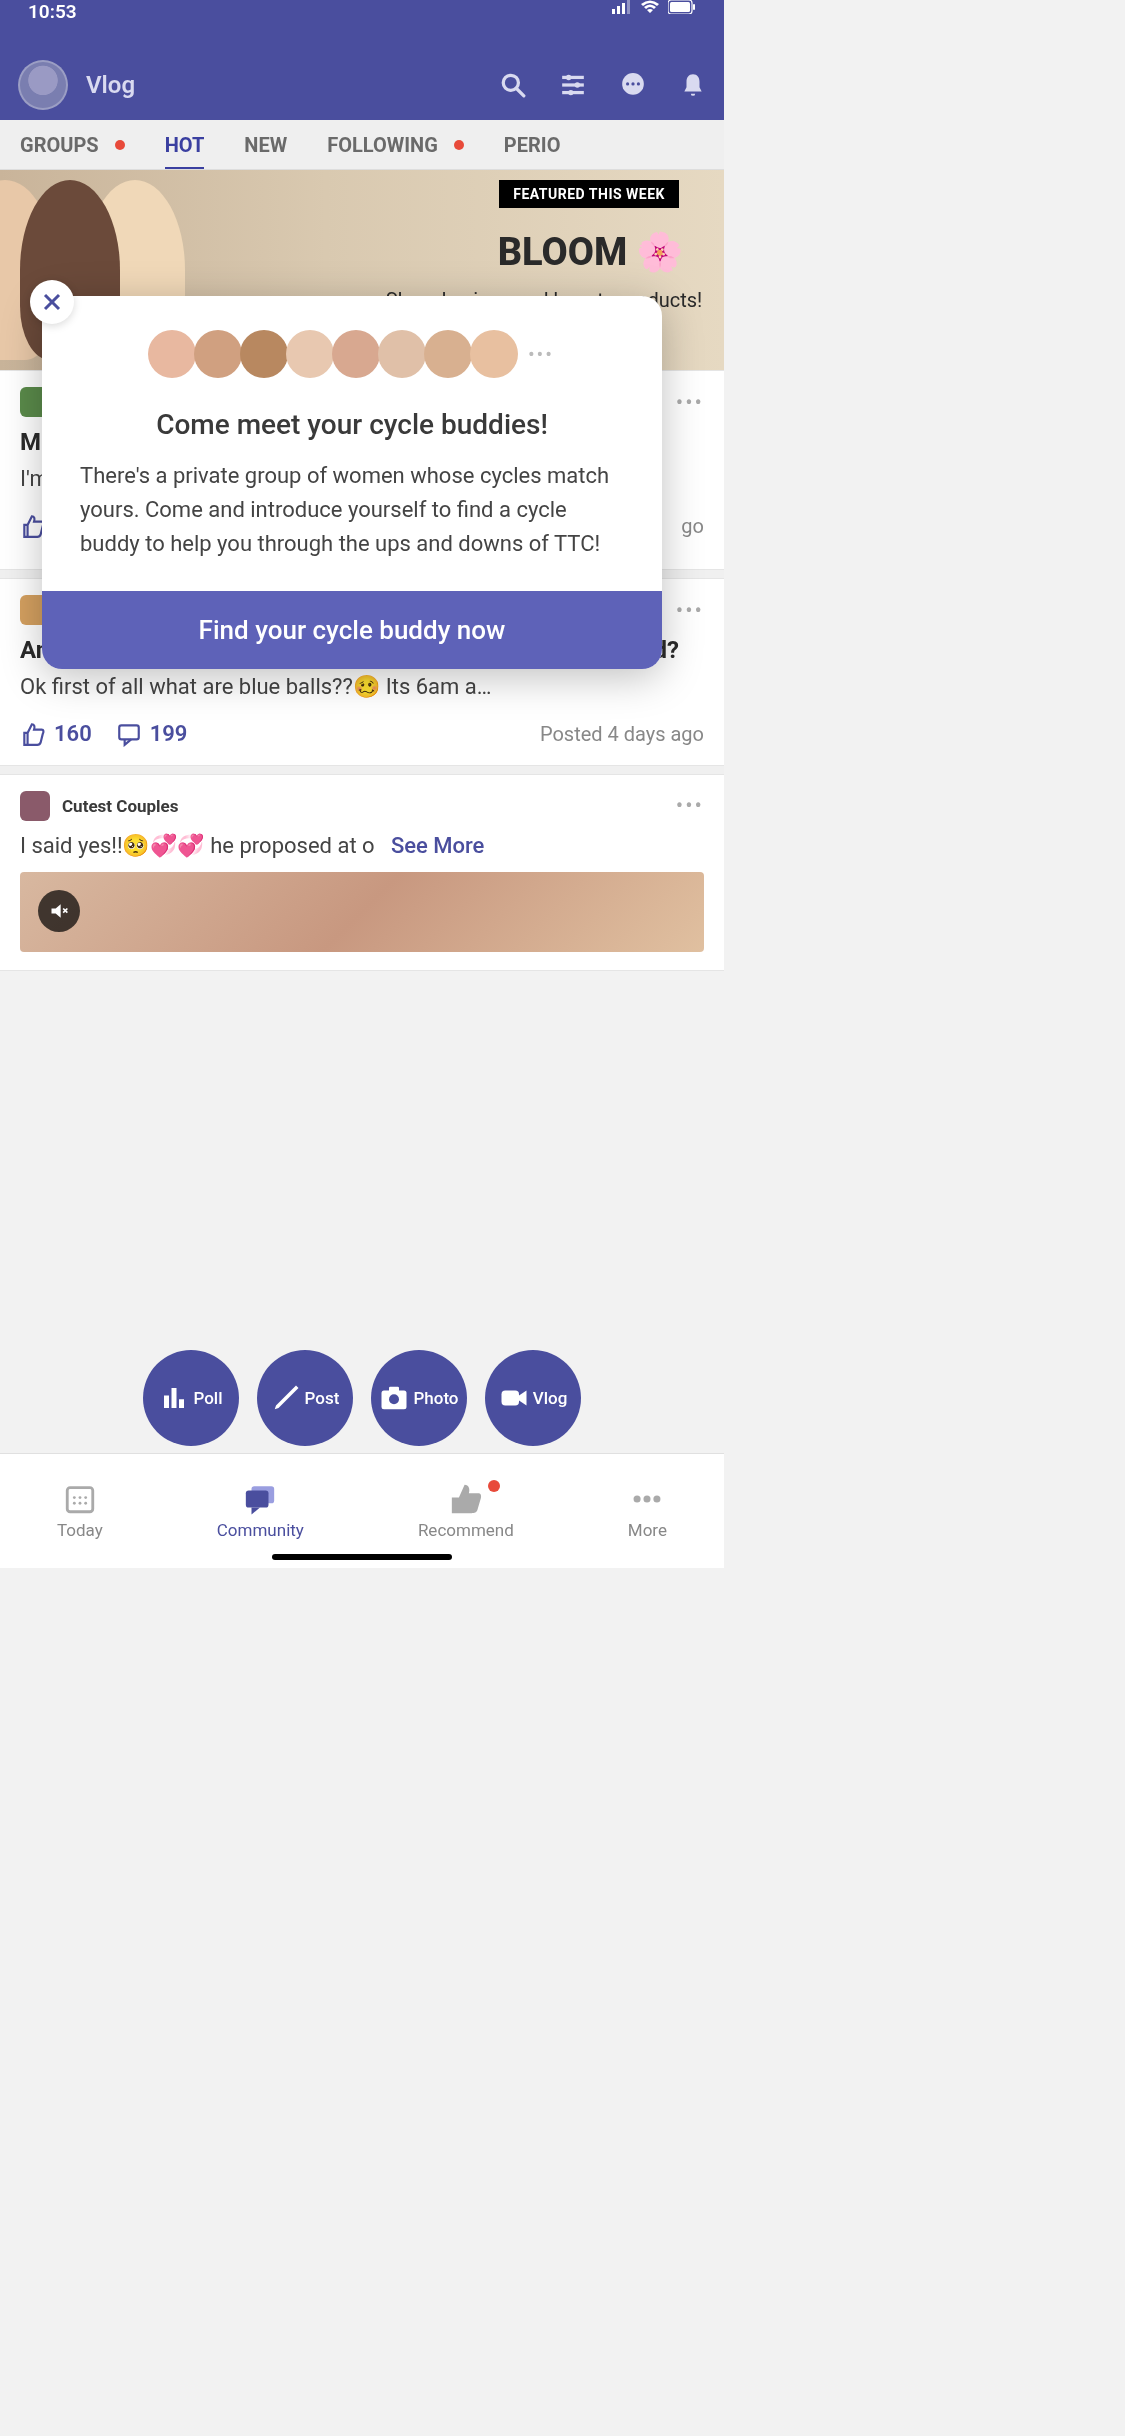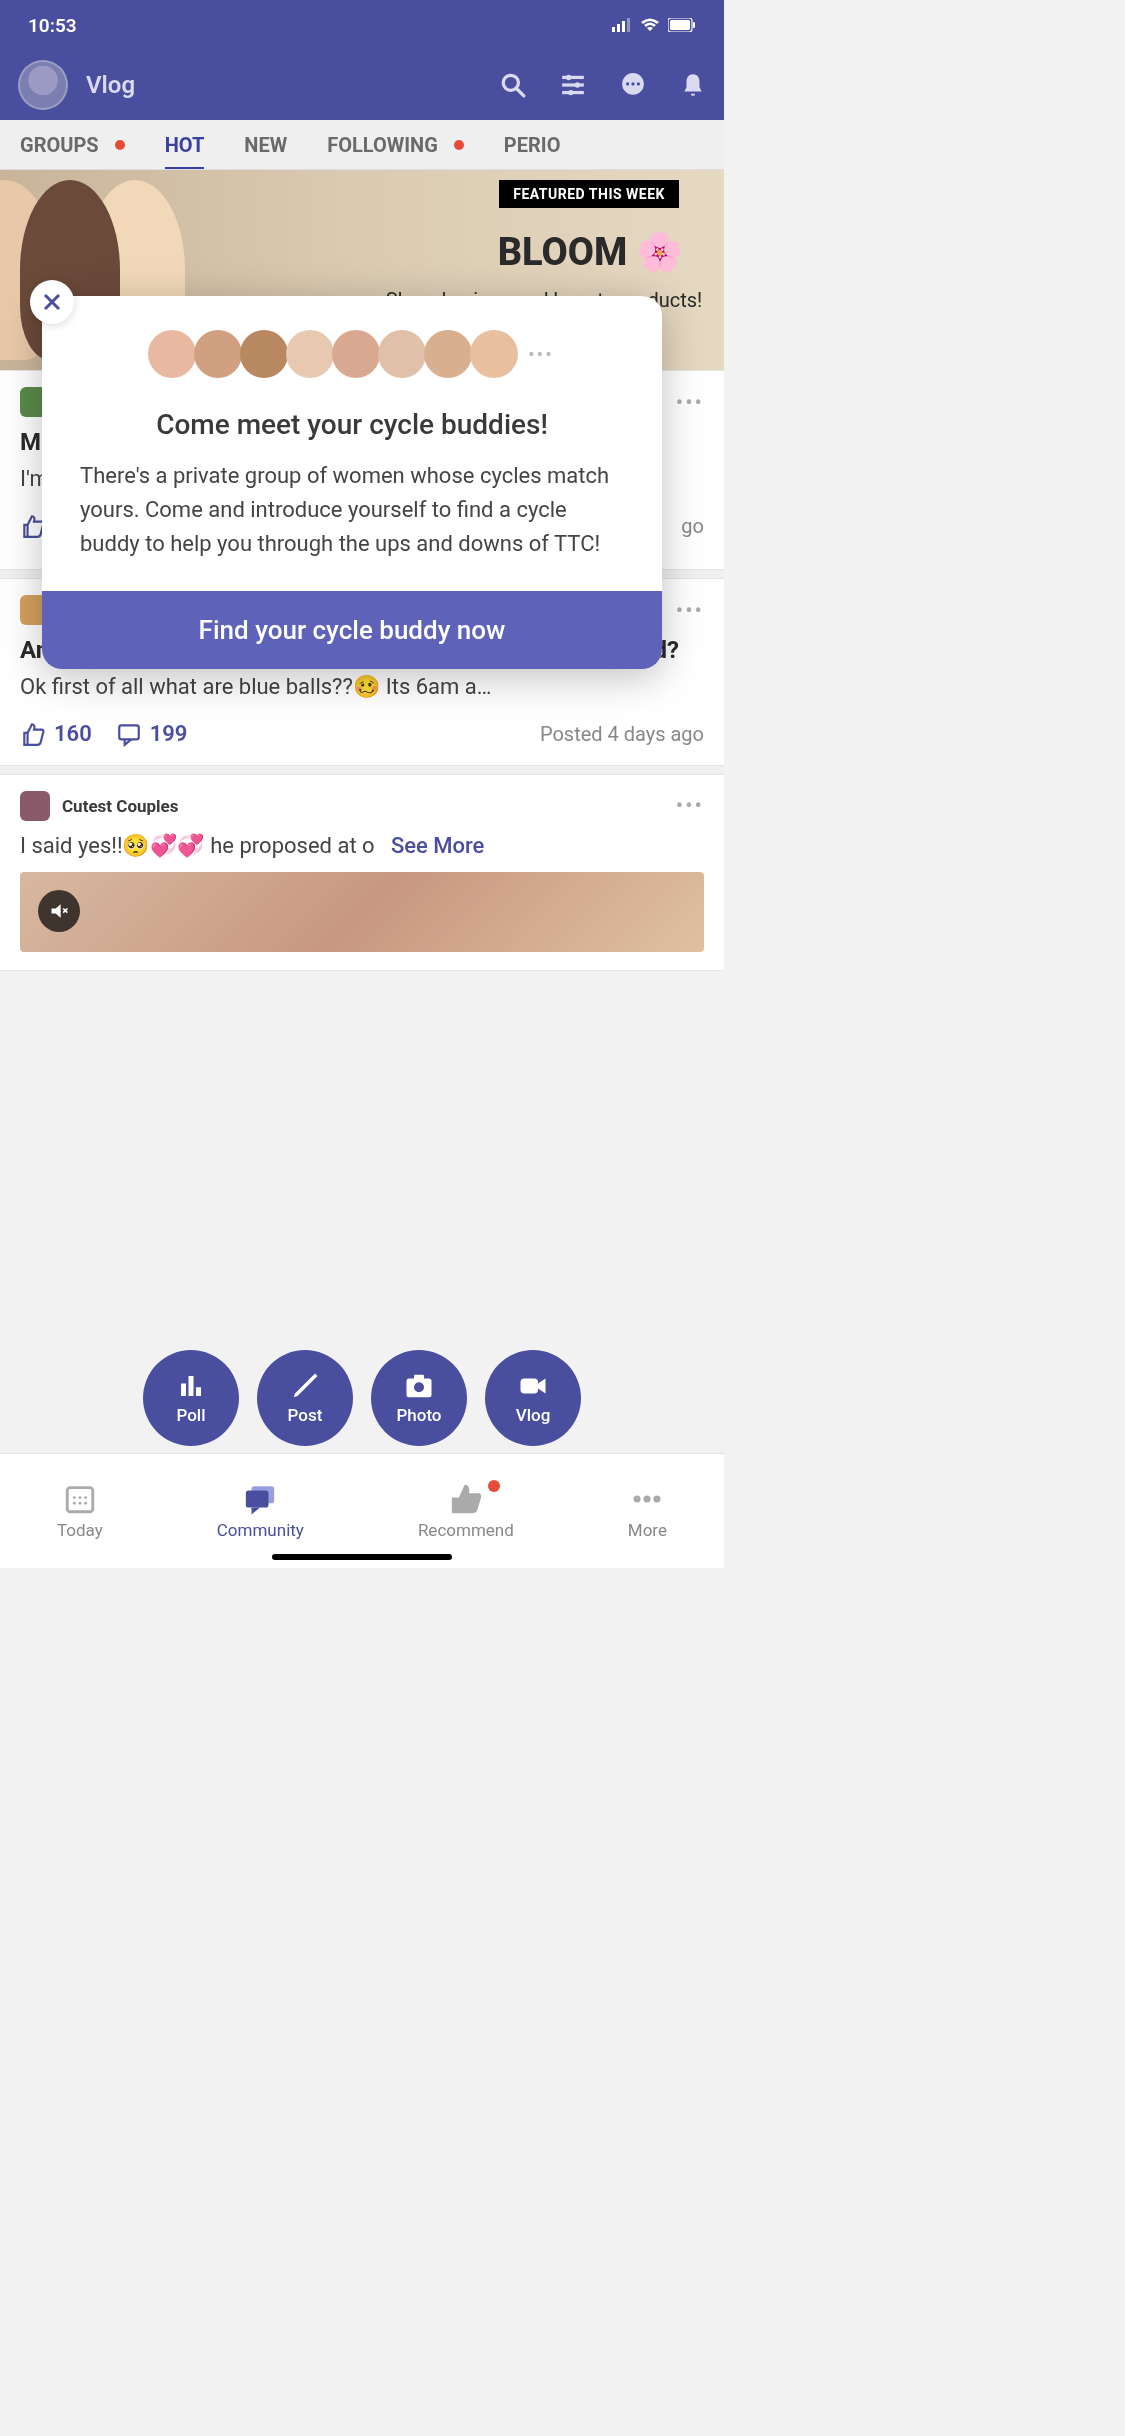--- a/index.html
+++ b/index.html
@@ -12,21 +12,21 @@
   position: relative;
 }
 
 
 .status-bar {
   background: #4a4e9e;
   height: 50px;
   color: #fff;
   display: flex;
   justify-content: space-between;
-  align-items: center;
+  align-items: flex-start;
   padding: 0 28px;
   font-size: 19px;
   font-weight: 600;
 }
 .status-icons { display: flex; gap: 8px; align-items: center; }
 .status-icons svg { fill: #fff; }
 .header {
   background: #4a4e9e;
   height: 70px;
   display: flex;
@@ -96,21 +96,21 @@
 .meta-item { display: flex; align-items: center; gap: 8px; color: #4a4e9e; font-size: 22px; font-weight: 600; }
 .meta-item svg { width: 26px; height: 26px; fill: none; stroke: #4a4e9e; stroke-width: 2; }
 .post-time { margin-left: auto; color: #888; font-size: 20px; }
 .see-more { color: #4a4e9e; font-size: 22px; font-weight: 500; }
 
 .post-image { margin-top: 10px; height: 80px; background: linear-gradient(135deg,#d8b8a0,#c89880,#e0c0a0); border-radius: 4px; position: relative; }
 .mute-btn { position: absolute; left: 18px; top: 18px; width: 42px; height: 42px; border-radius: 50%; background: rgba(0,0,0,0.7); display: flex; align-items: center; justify-content: center; }
 
 
 .fab-row { position: absolute; left: 0; right: 0; bottom: 122px; display: flex; justify-content: center; gap: 18px; z-index: 5; }
-.fab { width: 96px; height: 96px; border-radius: 50%; background: #4a4e9e; display: flex; flex-direction: column; align-items: center; justify-content: center; gap: 4px; color: #fff; }
+.fab { width: 96px; height: 96px; border-radius: 50%; background: #4a4e9e; display: flex; flex-direction: row; align-items: center; justify-content: center; gap: 4px; color: #fff; }
 .fab svg { width: 30px; height: 30px; fill: #fff; }
 .fab-label { font-size: 17px; font-weight: 500; }
 
 
 .bottom-nav {
   position: absolute; bottom: 0; left: 0; right: 0; height: 115px;
   background: #fff; border-top: 1px solid #e0e0e0;
   display: flex; justify-content: space-around; align-items: flex-start;
   padding-top: 28px;
 }

